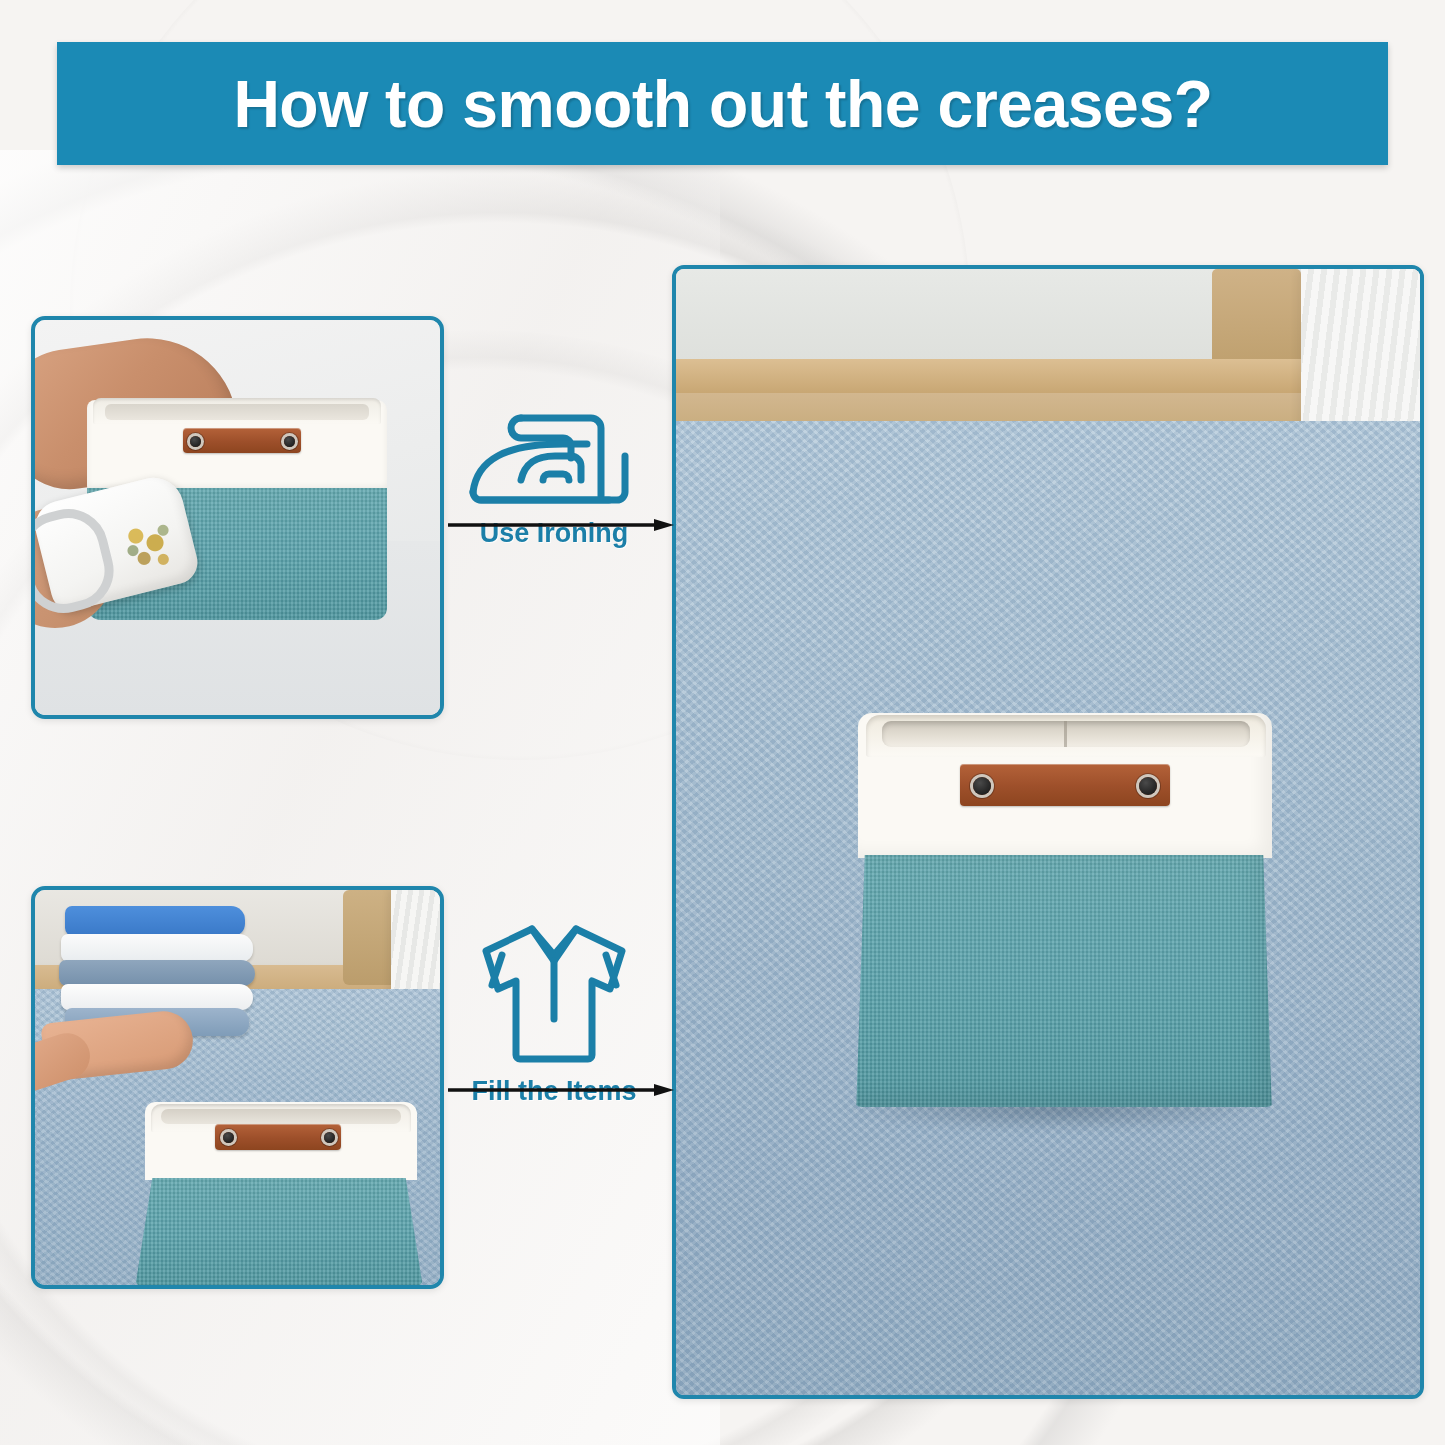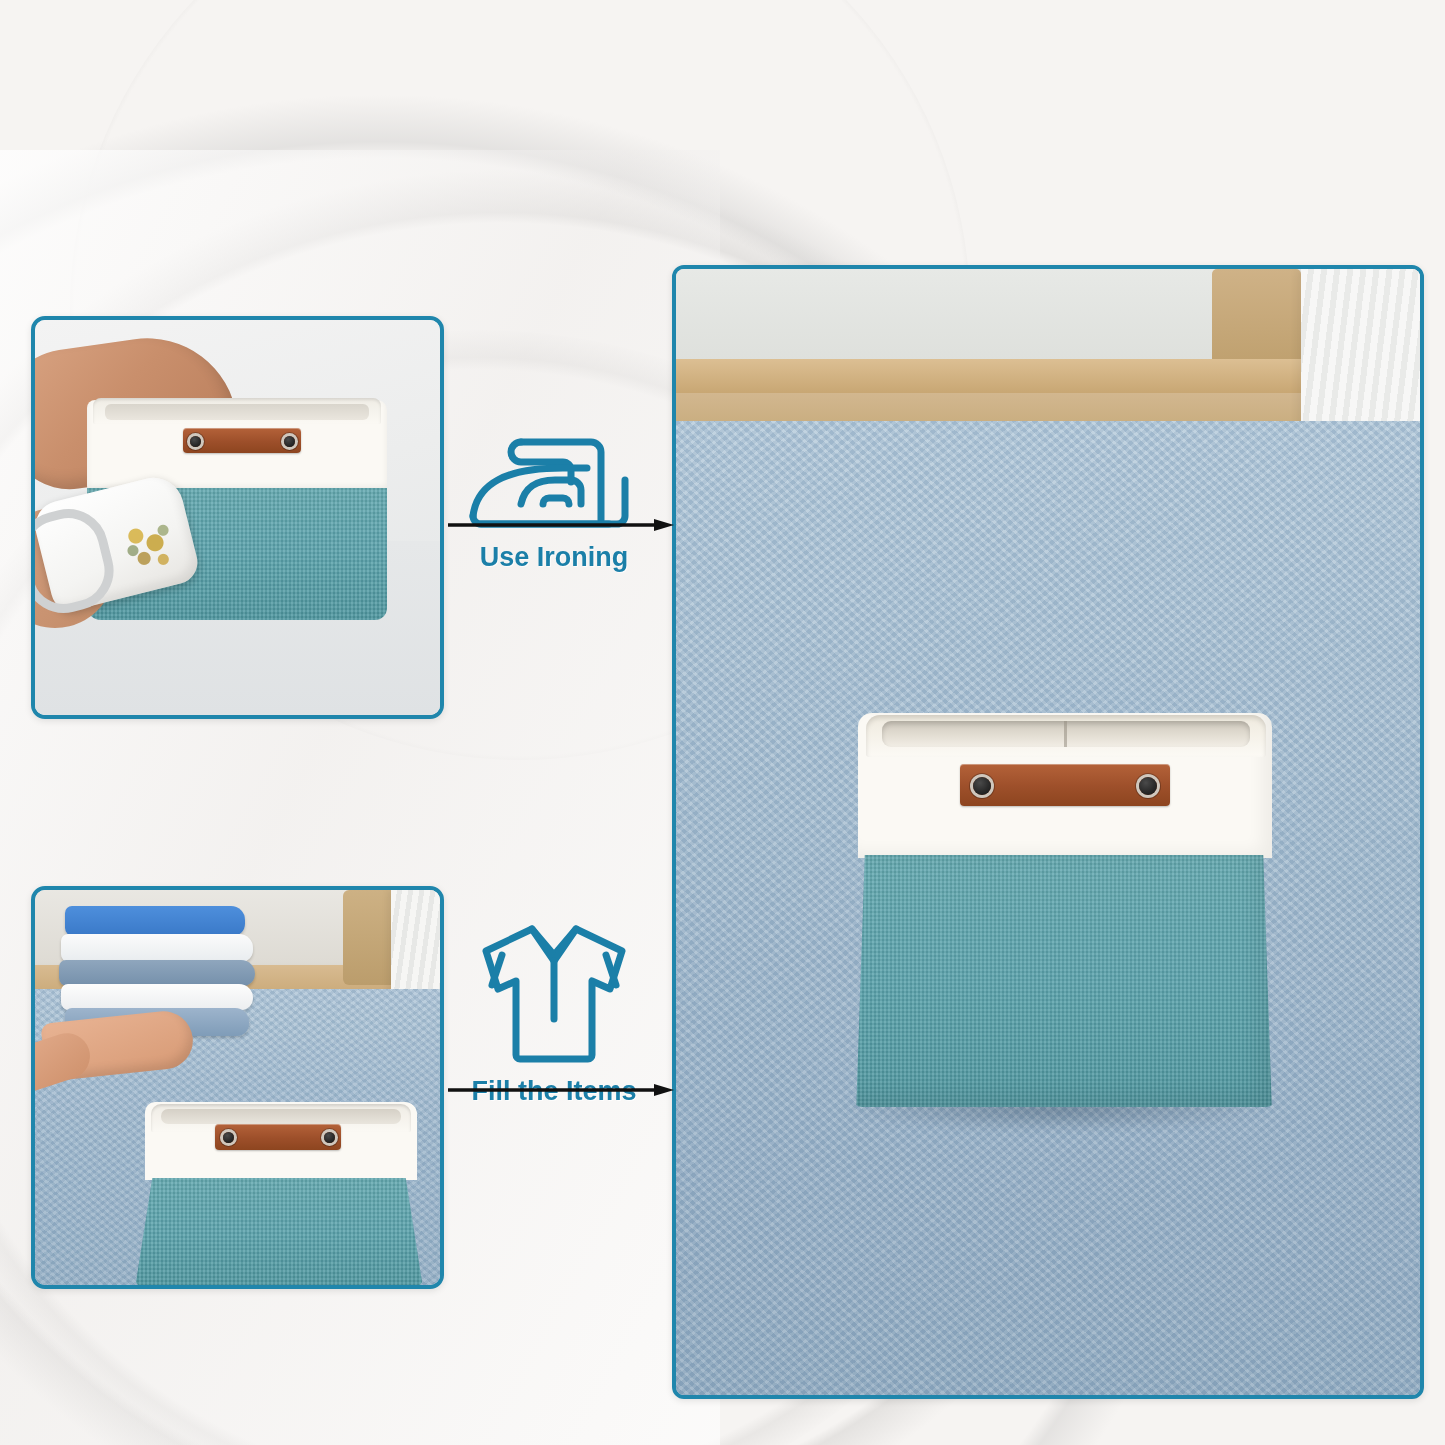--- a/index.html
+++ b/index.html
@@ -184,21 +184,21 @@
      box-shadow:inset -10px -6px 16px rgba(0,0,0,.05);}
   #p3-teal{left:176px;top:586px;width:424px;height:252px;border-radius:0 0 10px 10px;
      clip-path:polygon(3% 0,97% 0,99% 100%,1% 100%);
      box-shadow:inset -14px -8px 26px rgba(0,0,0,.09);}
   #p3-leather{left:284px;top:495px;width:210px;height:42px;}
   #p3-gr-l{left:297px;top:508px;width:18px;height:18px;}
   #p3-gr-r{left:463px;top:508px;width:18px;height:18px;}
 
   
   .step{position:absolute;width:224px;display:flex;flex-direction:column;align-items:center;}
-  #step-iron{left:442px;top:424px;}
+  #step-iron{left:442px;top:400px;}
   #step-fill{left:442px;top:915px;}
   .step-icon{display:block;}
   .step-label{
     margin-top:6px;color:#1b7fa8;font-size:27px;font-weight:bold;
     font-family:"Liberation Sans", sans-serif;white-space:nowrap;
     text-shadow:1px 1px 1px rgba(255,255,255,.85);
   }
   
   .arrow{position:absolute;height:14px;}
   #arrow-iron{left:448px;top:518px;width:226px;}
@@ -208,20 +208,23 @@
 <body>
 
 <div id="stage">
 
   <div class="bg-swoosh sw1"></div>
   <div class="bg-swoosh sw2"></div>
   <div class="bg-swoosh sw3"></div>
   <div class="bg-swoosh sw4"></div>
   <div class="sw-wash"></div>
 
+  <div id="title-banner">
+    <div id="title-text">How to smooth out the creases?</div>
+  </div>
 
   <div class="panel" id="panel-iron">
     <div class="photo">
       <div id="p1-bg"></div>
       <div id="p1-table"></div>
       <div id="p1-hand-top"></div>
       <div id="p1-thumb"></div>
       <div class="basket-white" id="p1-basket-body"></div>
       <div id="p1-rim"></div>
       <div id="p1-rim-inner"></div>

